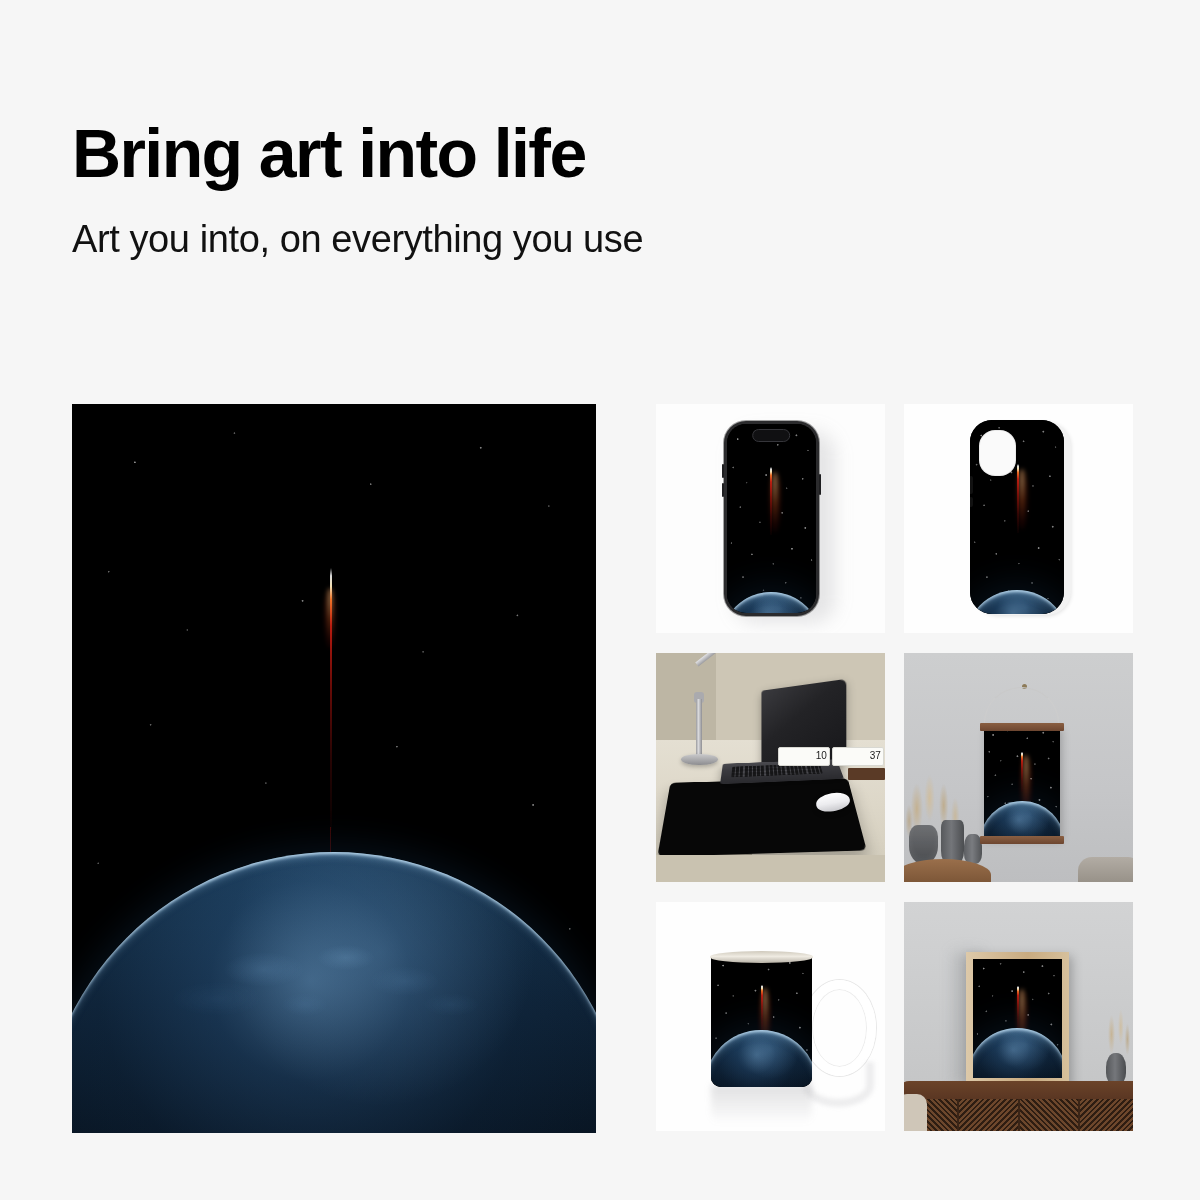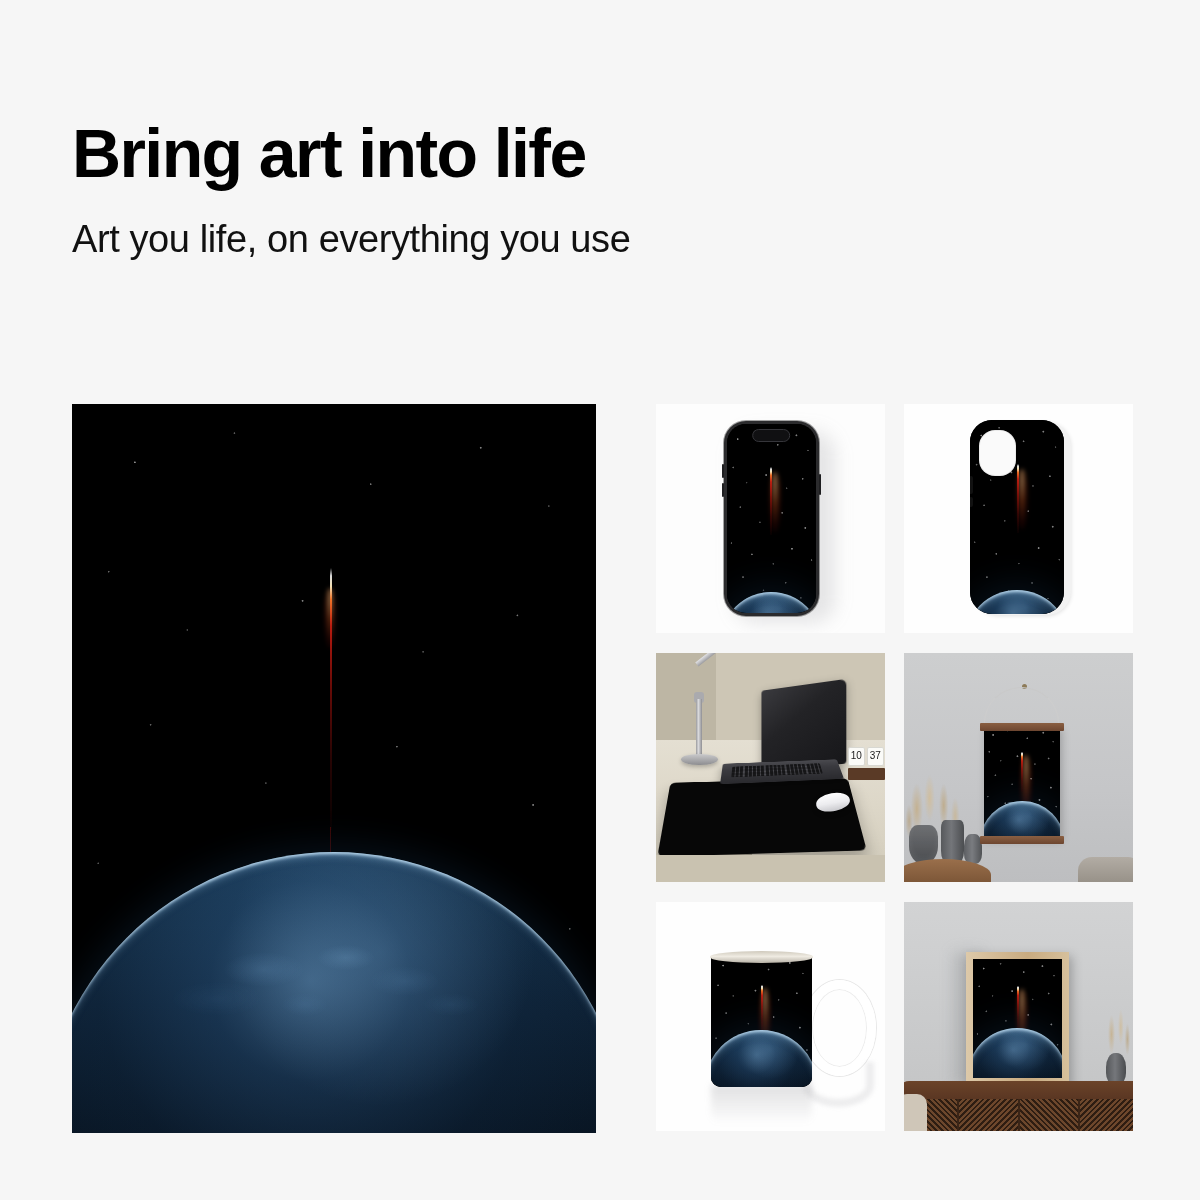--- a/index.html
+++ b/index.html
@@ -389,20 +389,21 @@
   .cal-card {
     width: 15px; height: 17px;
     background: #fbfbf8;
     border: 1px solid #d8d8d2;
     border-radius: 2px;
     font-size: 10px;
     line-height: 16px;
     text-align: center;
     color: #1a1a1a;
     font-family: "Liberation Sans", sans-serif;
+    padding-left: 35px;
   }
 
   
   .hang-scene { position: absolute; inset: 0; overflow: hidden; background: #c8c9cb; }
   .hang-wall { position: absolute; inset: 0; background: linear-gradient(to bottom, #cdcecf 0%, #c5c6c8 60%, #bdbec0 100%); }
   .hang-nail {
     position: absolute; left: 51.5%; top: 13.5%;
     width: 5px; height: 5px; border-radius: 50%;
     background: #8d7b58;
   }
@@ -591,21 +592,21 @@
       radial-gradient(ellipse 12% 36% at 88% 70%, rgba(186,166,132,.8) 0%, rgba(186,166,132,0) 72%);
   }
 </style>
 </head>
 <body>
 
 <div class="page">
 
   <div class="header">
     <h1 class="headline">Bring art into life</h1>
-    <p class="subhead">Art you life, on everything you use</p>
+    <p class="subhead">Art you into, on everything you use</p>
   </div>
 
   <div class="gallery">
 
     <div class="hero-tile">
       <div class="space">
         <div class="stars"></div>
         <div class="star-bright"></div>
         <div class="meteor-glow"></div>
         <div class="meteor"></div>

